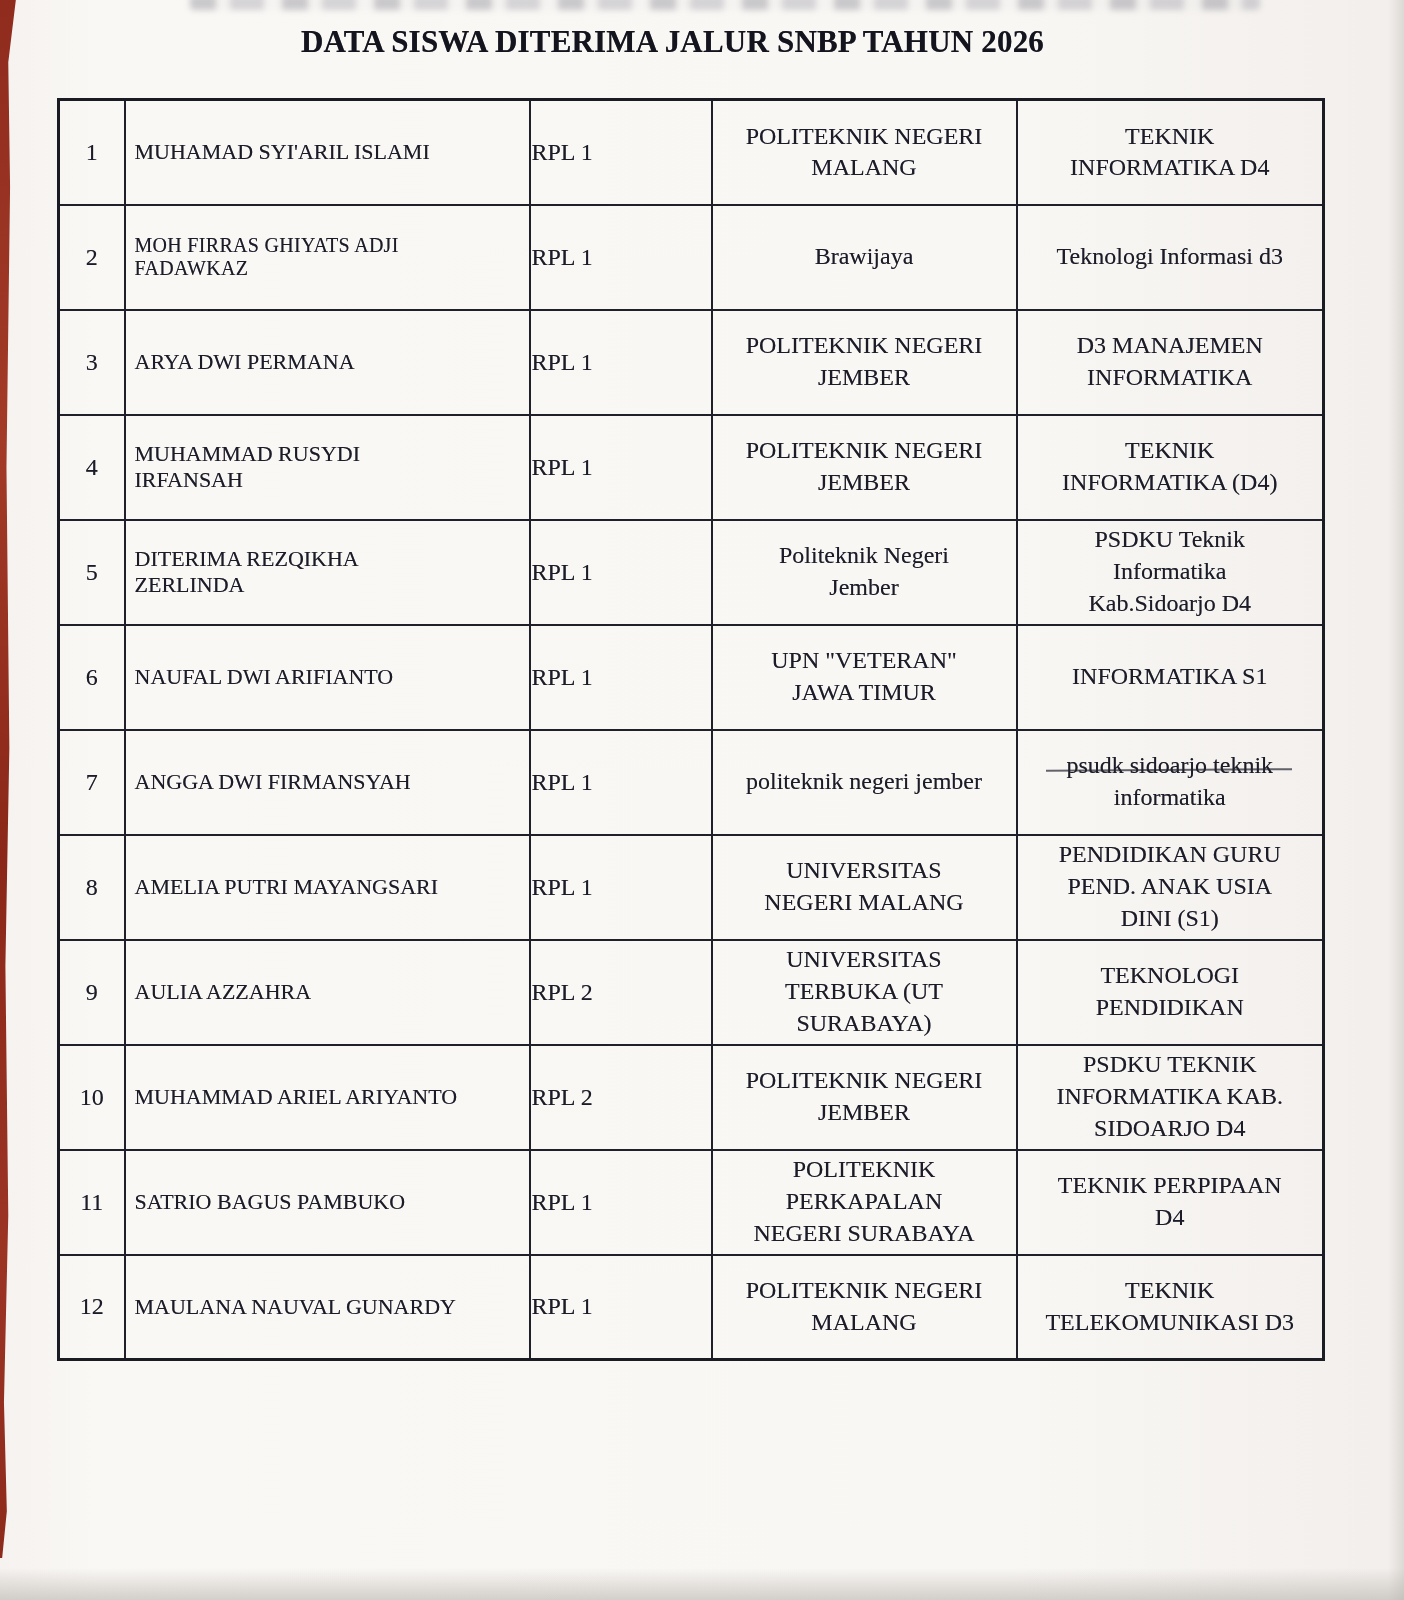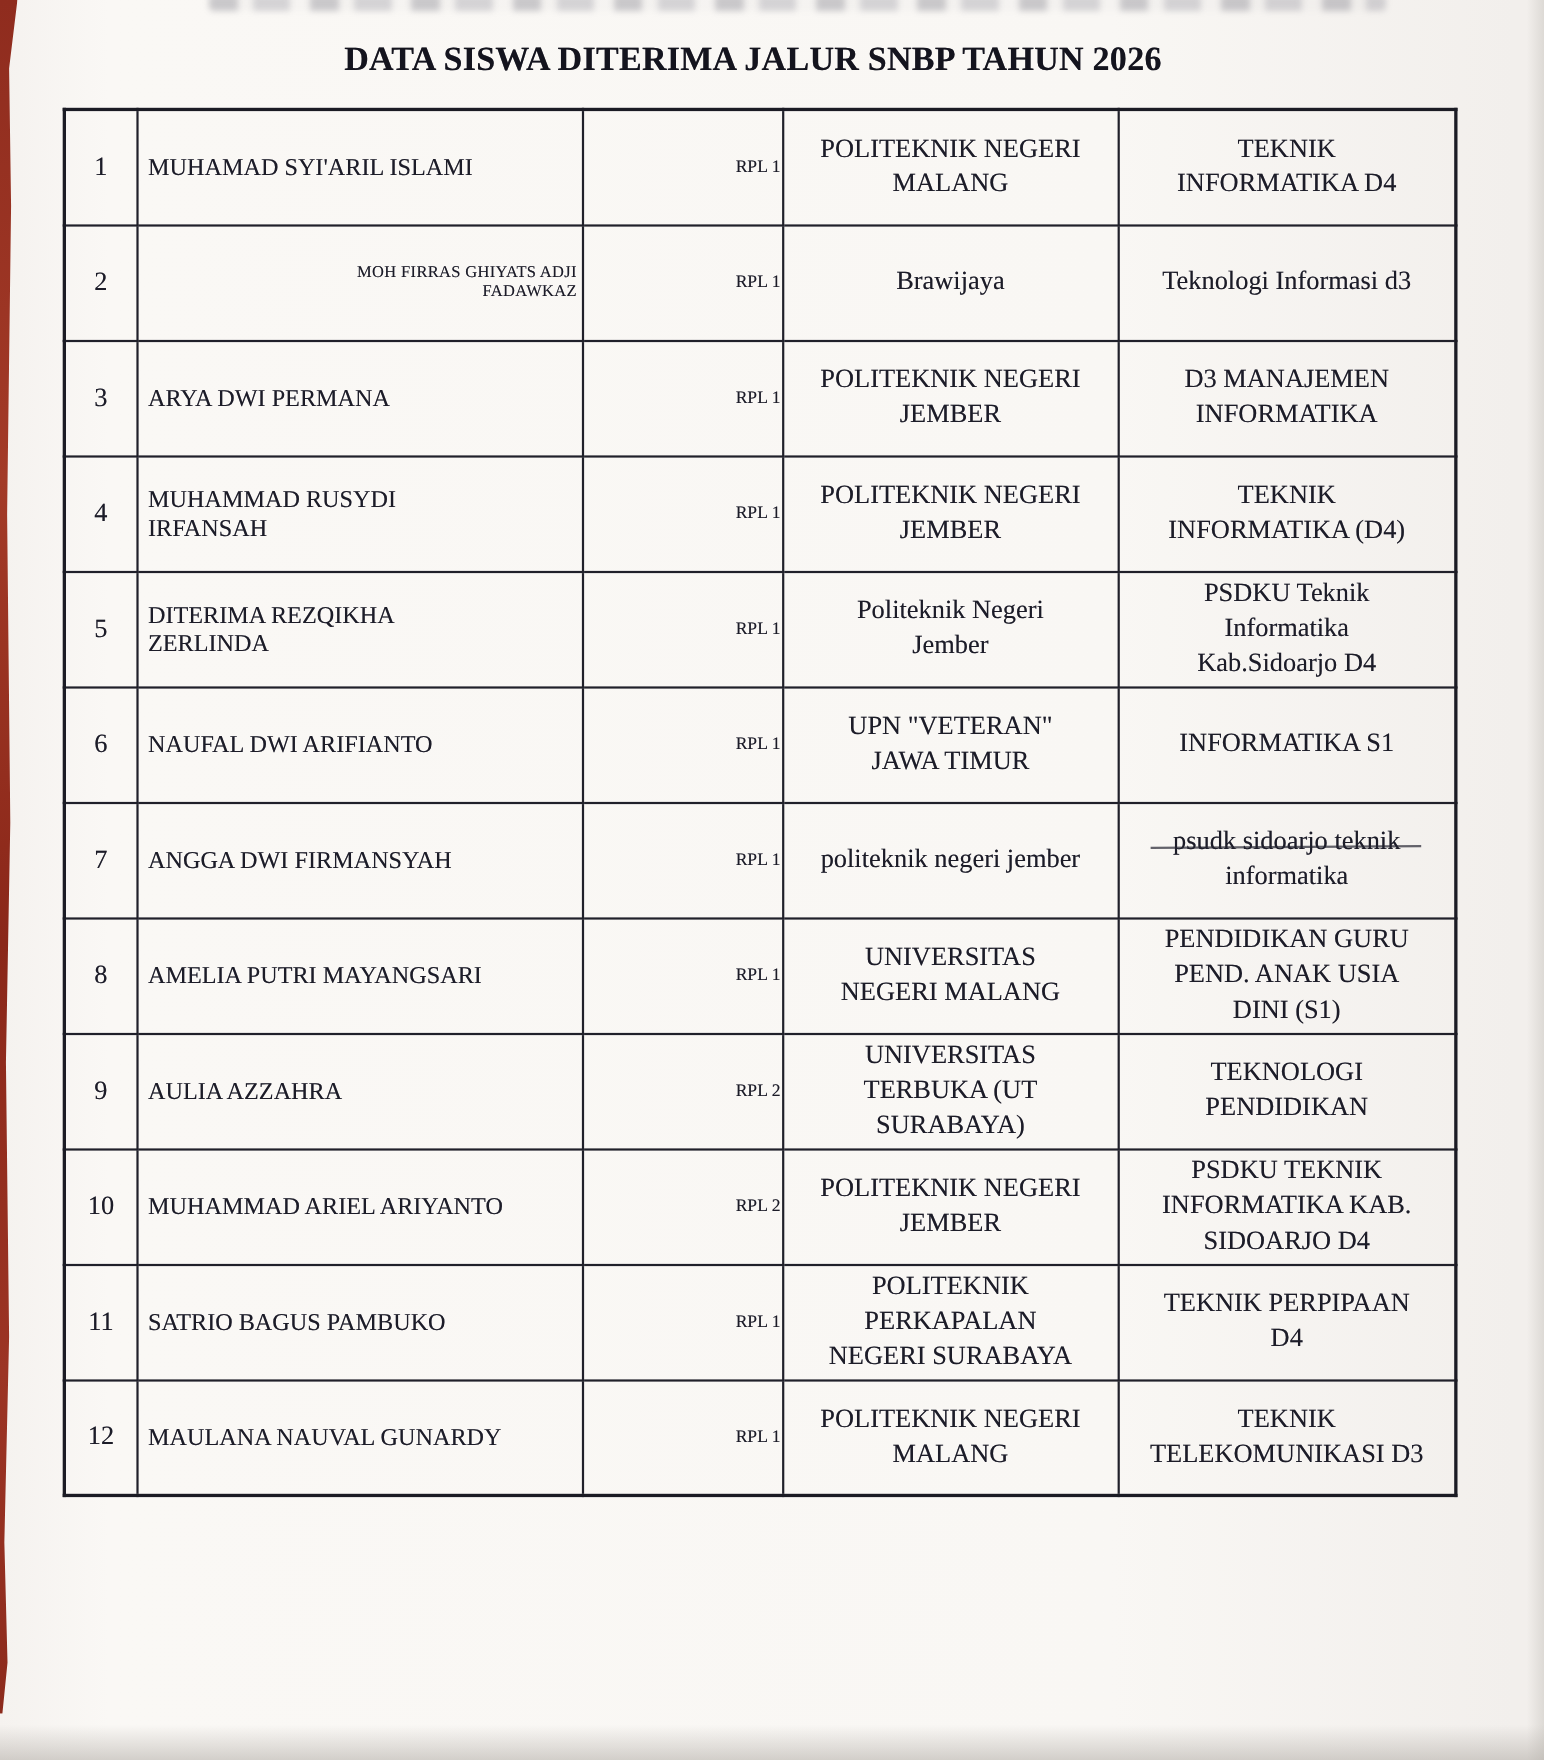--- a/index.html
+++ b/index.html
@@ -30,21 +30,21 @@
       rgba(90,90,105,0.55) 0 26px, rgba(160,160,170,0.12) 26px 40px,
       rgba(100,100,118,0.45) 40px 74px, rgba(175,175,185,0.10) 74px 92px);
     filter: blur(3px);
     opacity: 0.55;
     border-radius: 4px;
   }
   .title {
     position: absolute;
     top: 24px; left: 0;
     width: 1345px;
-    margin: 12px;
+    margin: 0;
     text-align: center;
     font-size: 31px;
     font-weight: bold;
     letter-spacing: 0.2px;
     color: #14141e;
     text-shadow: 0 0 0.6px rgba(20,20,35,0.6);
   }
   .data-table {
     position: absolute;
     top: 98px; left: 57px;
@@ -56,22 +56,22 @@
   .data-table td {
     border: 2px solid #20202a;
     vertical-align: middle;
     white-space: pre-line;
     overflow: hidden;
     text-shadow: 0 0 0.5px rgba(25,25,45,0.5);
   }
   .data-table tr { height: 105px; }
   .c-no    { text-align: center; font-size: 24px; }
   .c-name  { text-align: left; padding: 0 4px 0 9px; font-size: 22px; }
-  .c-name.small { font-size: 15px; letter-spacing: 0.3px; text-align: right; }
-  .c-class { text-align: right; font-size: 16px; }
+  .c-name.small { font-size: 20px; letter-spacing: 0.3px; }
+  .c-class { text-align: left; font-size: 24px; }
   .c-univ, .c-prog { text-align: center; font-size: 24px; line-height: 1.32; padding: 0 8px; margin-left: 40px; }
   
   .strike-line {
     position: absolute;
     top: 769px; left: 1046px;
     width: 246px; height: 2px;
     background: rgba(35,35,48,0.7);
     transform: rotate(-0.4deg);
   }
   .right-shade {

